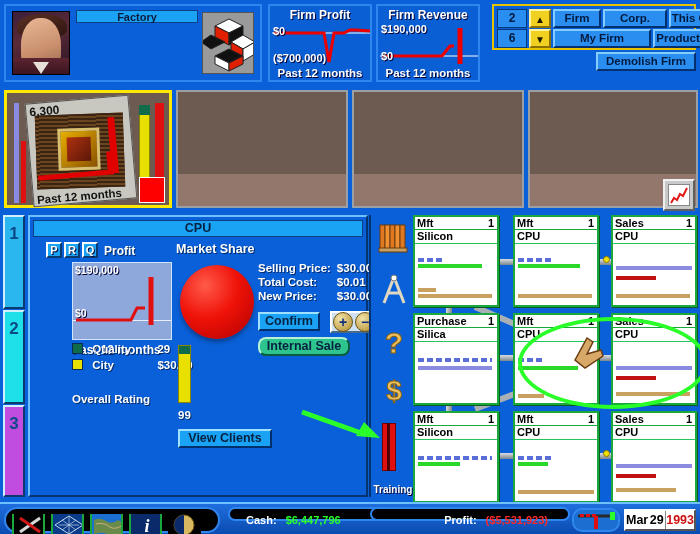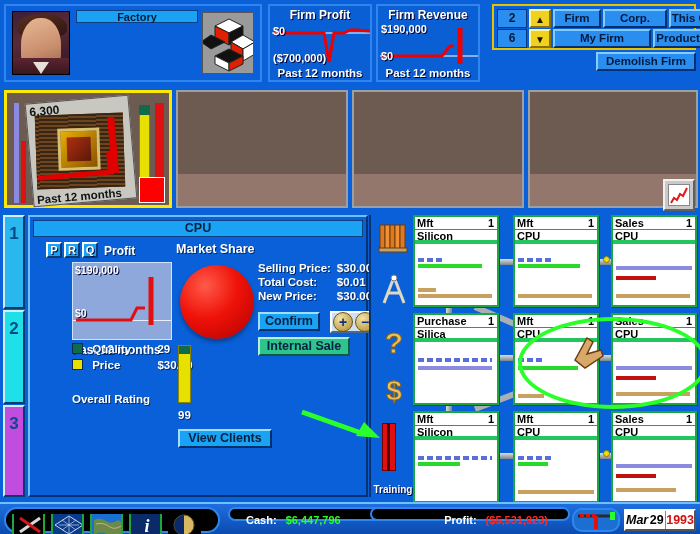--- a/index.html
+++ b/index.html
@@ -163,21 +163,21 @@
   .toolcap { position:absolute; left:0; bottom:2px; width:44px; text-align:center;
              color:#fff; font-weight:bold; font-size:10px; text-shadow:1px 1px 0 #003; }
 
   
   .grid { position:absolute; left:413px; top:3px; width:284px; height:282px; background:#0a60d8; }
   .unit { position:absolute; width:86px; height:92px; background:#fff;
           border:2px solid #1aa83c; box-shadow:1px 1px 0 #0a5c22; }
   .unit .hdr { position:relative; height:13px; border-bottom:1px solid #1aa83c; }
   .unit .hdr .t { position:absolute; left:2px; top:0; font-weight:bold; font-size:11px; color:#000; }
   .unit .hdr .n { position:absolute; right:3px; top:0; font-weight:bold; font-size:11px; color:#000; }
-  .unit .sub { position:relative; height:14px; border-bottom:4px solid #22c55e; }
+  .unit .sub { position:relative; height:14px; border-bottom:1px solid #22c55e; }
   .unit .sub .t { position:absolute; left:2px; top:0; font-weight:bold; font-size:11px; color:#000; }
   .unit .body { position:relative; height:61px; }
   .ubar { position:absolute; height:4px; }
   .udash { position:absolute; height:4px;
            background:repeating-linear-gradient(90deg,#5a6ed8 0 6px, transparent 6px 9px); }
   .pipe-h { position:absolute; height:6px; background:linear-gradient(180deg,#d8dde2,#7d858c); }
   .pipe-v { position:absolute; width:6px; background:linear-gradient(90deg,#d8dde2,#7d858c); }
   .node { position:absolute; width:7px; height:7px; border-radius:50%; background:#f2e000; border:1px solid #8a7a00; }
 
   .hilite { position:absolute; left:105px; top:102px; width:190px; height:92px;
@@ -388,31 +388,31 @@
       <div class="btn3d" style="position:absolute; left:228px; top:95px; width:62px; height:19px; line-height:15px;">Confirm</div>
       <div style="position:absolute; left:300px; top:94px; width:48px; height:22px; background:#cfe0f2; border:2px solid; border-color:#fff #4a6a8a #4a6a8a #fff; display:flex; align-items:center; justify-content:center; gap:2px;">
         <div class="circbtn">
           <span style="position:absolute;left:50%;top:50%;transform:translate(-50%,-52%);color:#12307a;font-weight:bold;font-size:14px;line-height:14px;">+</span>
         </div>
         <div class="circbtn">
           <span style="position:absolute;left:50%;top:50%;transform:translate(-50%,-52%);color:#12307a;font-weight:bold;font-size:14px;line-height:14px;">−</span>
         </div>
       </div>
 
-      <div class="btn-green" style="position:absolute; left:228px; top:120px; width:92px; height:19px; line-height:15px;">Internal Sale</div>
+      <div class="btn-green" style="position:absolute; left:228px; top:120px; width:92px; height:19px; line-height:15px;border-radius:8px;">Internal Sale</div>
 
       <div class="ratings">
         <div style="margin-bottom:4px;">
           <span class="swatch" style="background:#0f6b4a;"></span>
           <span style="display:inline-block;width:62px;margin-left:6px;">Quality</span>
           <span>29</span>
         </div>
         <div>
           <span class="swatch" style="background:#e8e000;"></span>
-          <span style="display:inline-block;width:62px;margin-left:6px;">Price</span>
+          <span style="display:inline-block;width:62px;margin-left:6px;">City</span>
           <span>$30.00</span>
         </div>
         <div style="margin-top:22px;">Overall Rating</div>
       </div>
       <div class="ratingbar">
           <div class="cap"></div>
         </div>
       <div class="ratingnum">99</div>
       <div class="btn3d viewclients">View Clients</div>
     </div>
@@ -677,19 +677,19 @@
         <line x1="22" y1="6" x2="22" y2="19" stroke="#e01010" stroke-width="4"></line>
         <g fill="#e01010">
             <rect x="6" y="4" width="4" height="3"></rect>
             <rect x="12" y="4" width="4" height="3"></rect>
             <rect x="18" y="4" width="4" height="3"></rect>
           </g>
       </svg>
     </div>
 
     <div class="datefield" style="left:624px; width:72px; display:flex;">
-      <span style="flex:1; text-align:center; color:#000;font-style:italic;">Mar</span>
+      <span style="flex:1; text-align:center; color:#000;">Mar</span>
       <span style="width:22px; text-align:center; color:#000; border-right:1px solid #888;">29</span>
       <span style="width:34px; text-align:center; color:#d01010;">1993</span>
     </div>
   </div>
 
 </div>
 
 </body></html>

